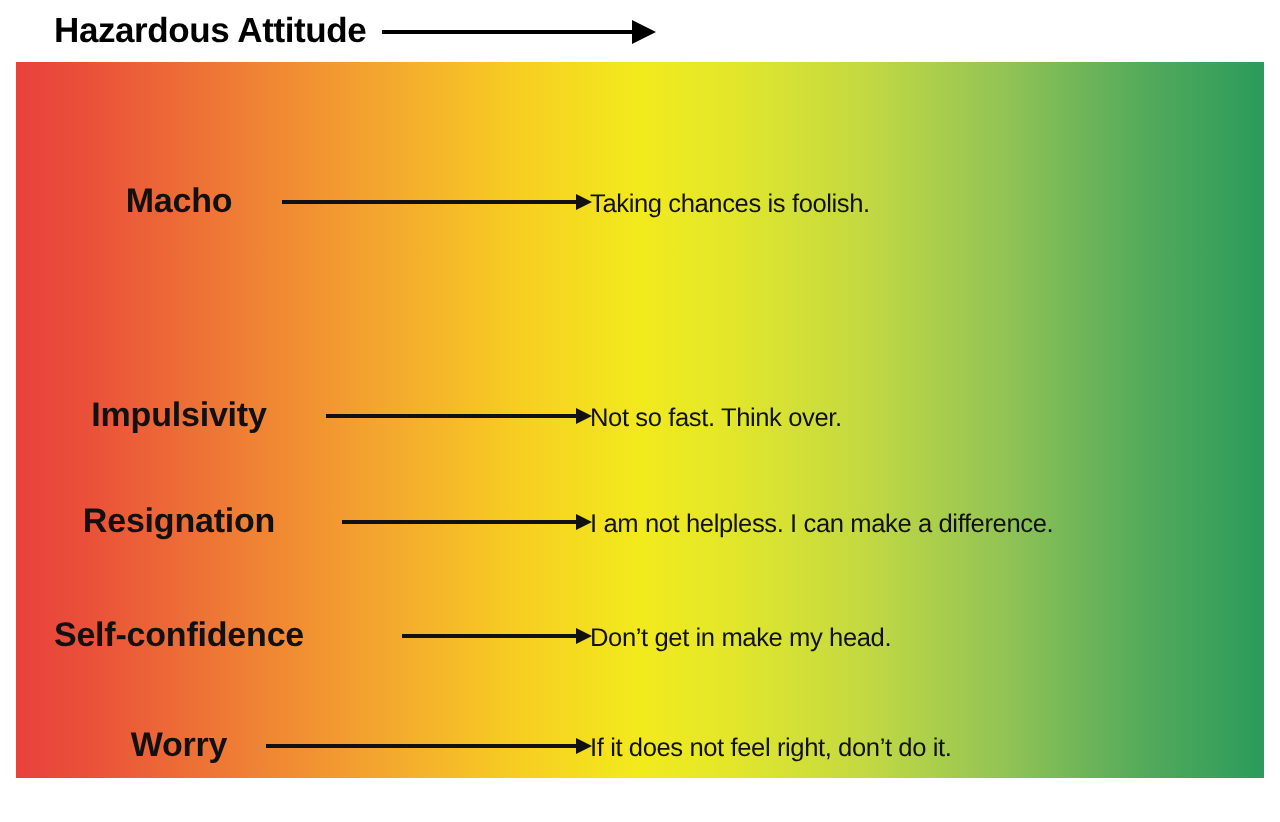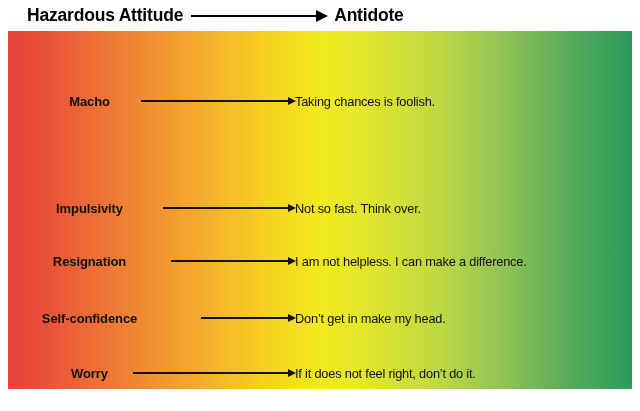--- a/index.html
+++ b/index.html
@@ -90,21 +90,21 @@
     width: 624px;
     height: 22px;
     display: flex;
     align-items: center;
   }
   .row-attitude {
     position: absolute;
     left: 0px;
     width: 163px;
     text-align: center;
-    font-size: 13px;
+    font-size: 17px;
     font-weight: bold;
     color: #111111;
     letter-spacing: -0.1px;
     white-space: nowrap;
   }
   .row-arrow {
     position: absolute;
     height: 10px;
   }
   .row-arrow .shaft {
@@ -137,21 +137,20 @@
 </style>
 </head>
 <body>
 
 <div class="header">
   <span class="header-title">Hazardous Attitude</span>
   <span class="header-arrow">
     <span class="shaft"></span>
     <span class="head"></span>
   </span>
-  <span class="header-title">Antidote</span>
 </div>
 
 <div class="band">
 
   <div class="row" style="top:59px">
     <span class="row-attitude">Macho</span>
     <span class="row-arrow" style="left:133px; width:155px;">
       <span class="shaft"></span>
       <span class="head"></span>
     </span>

